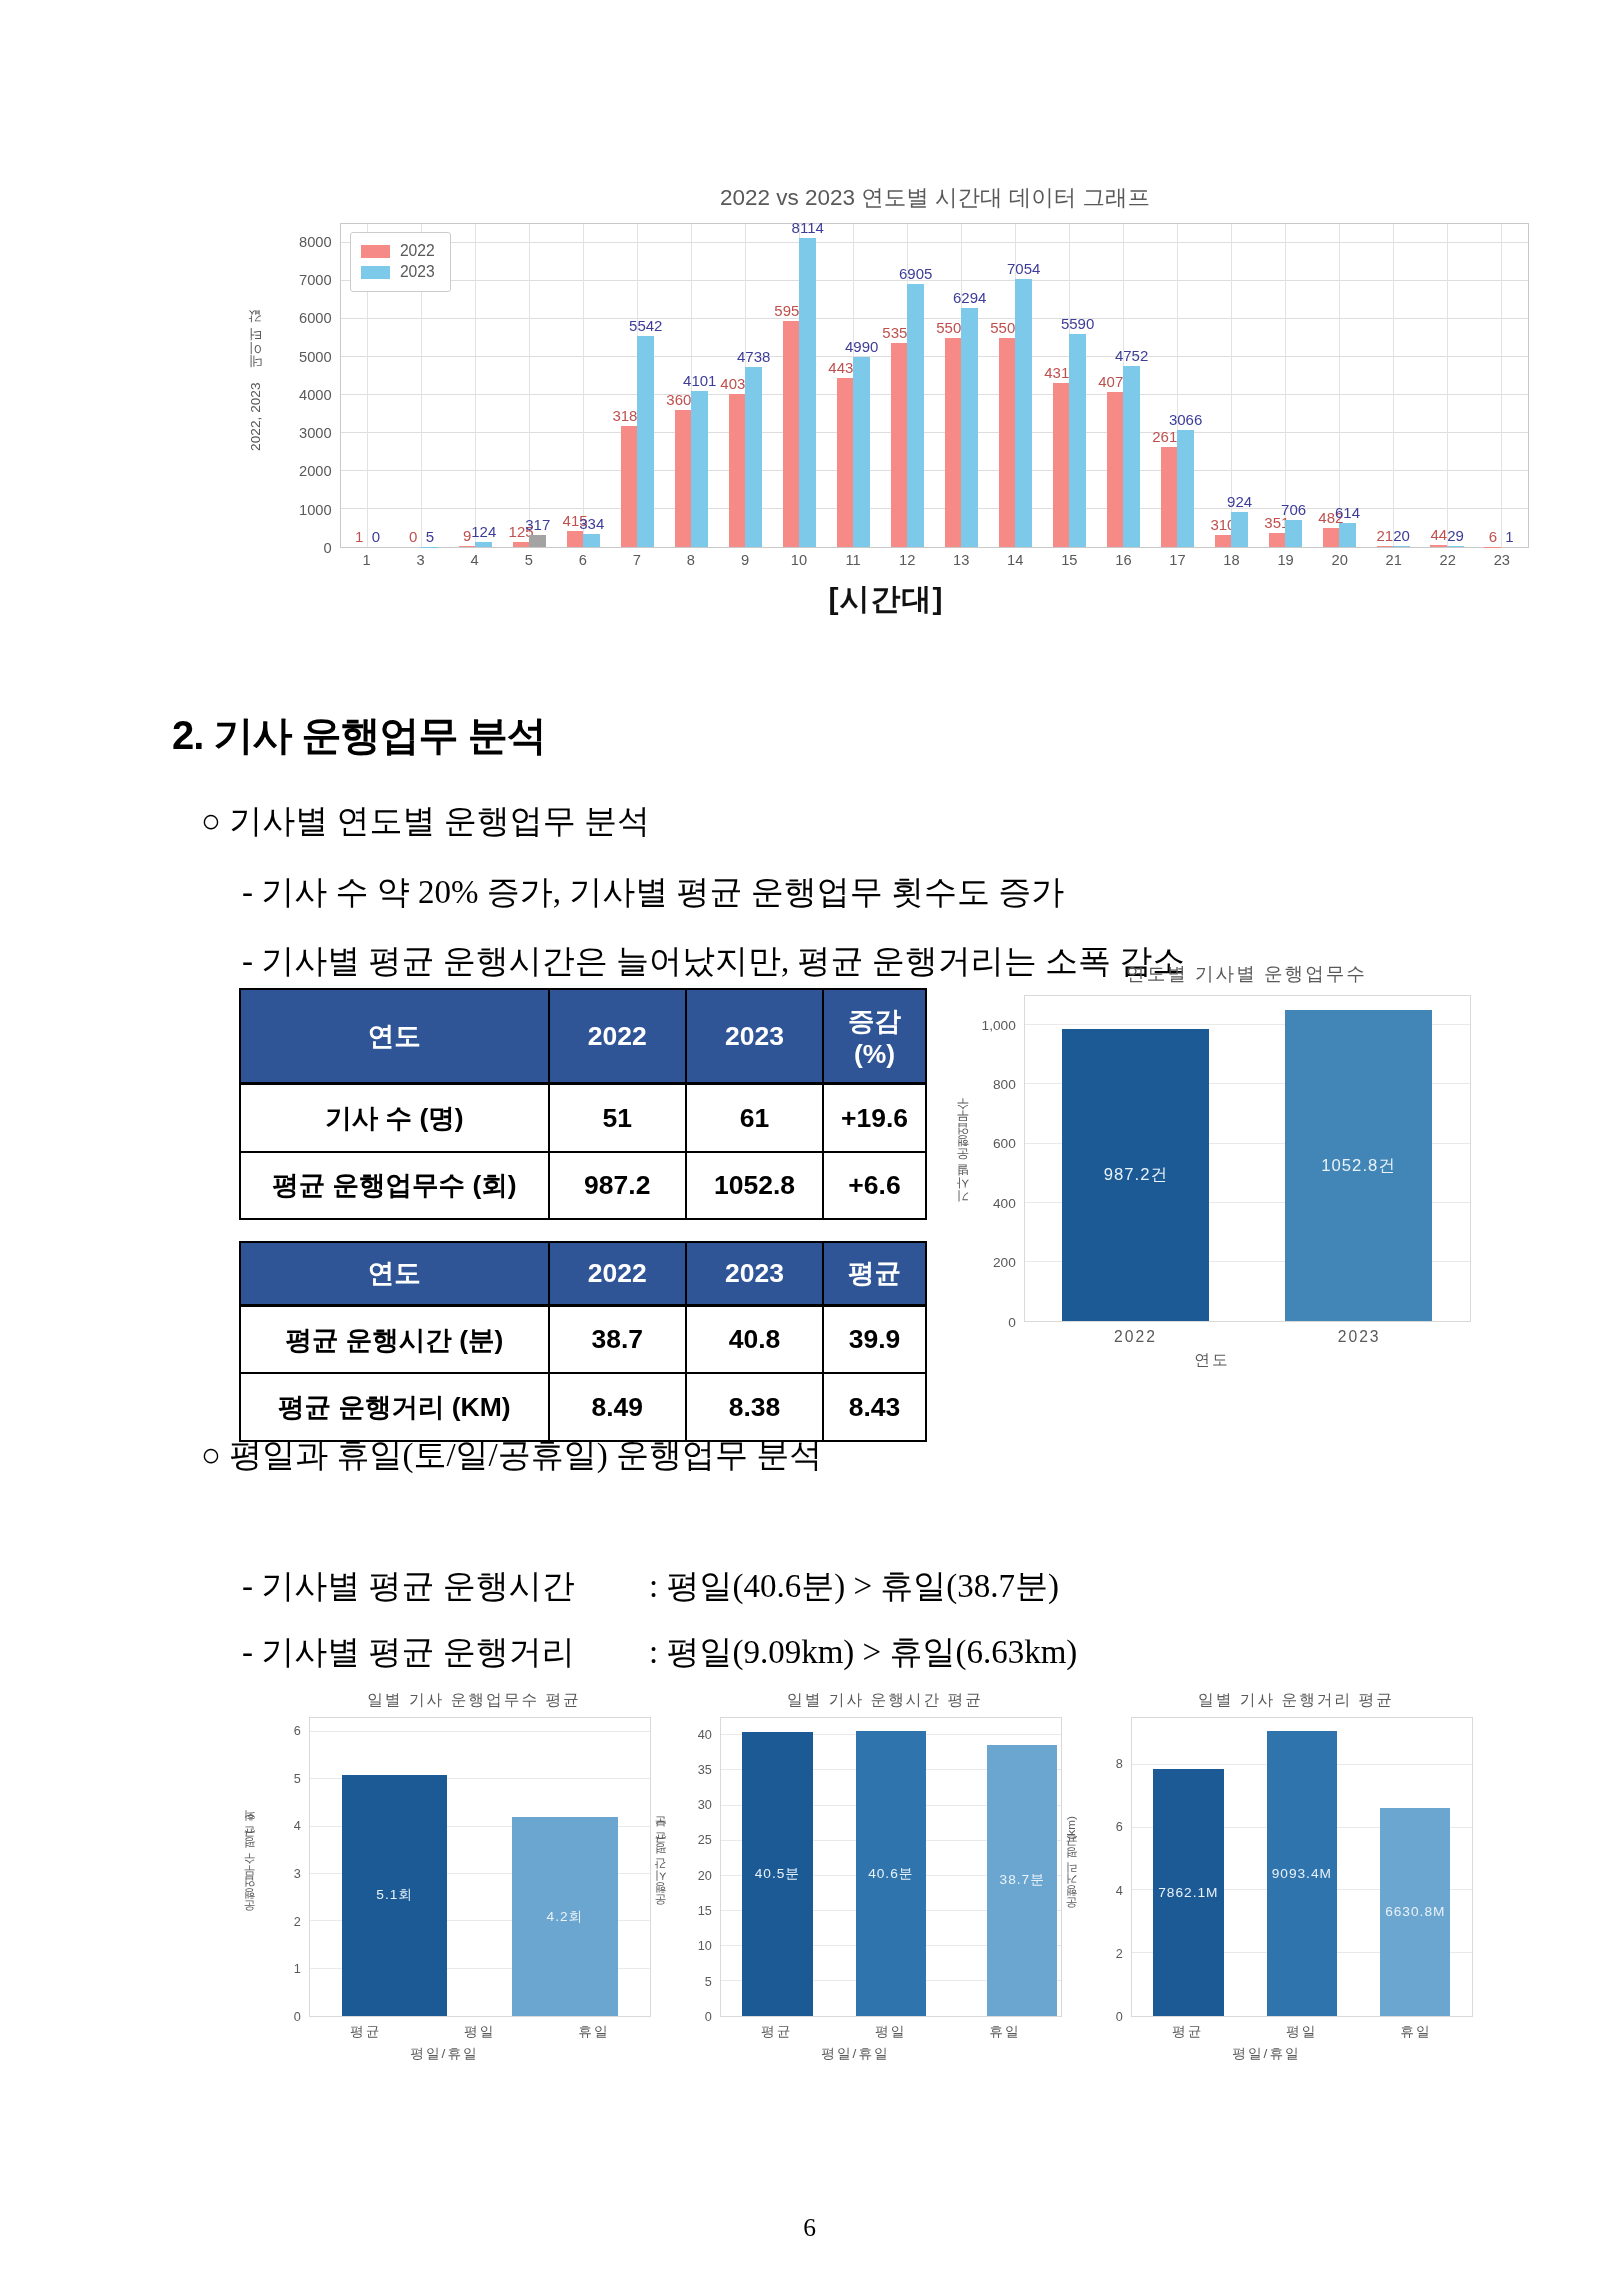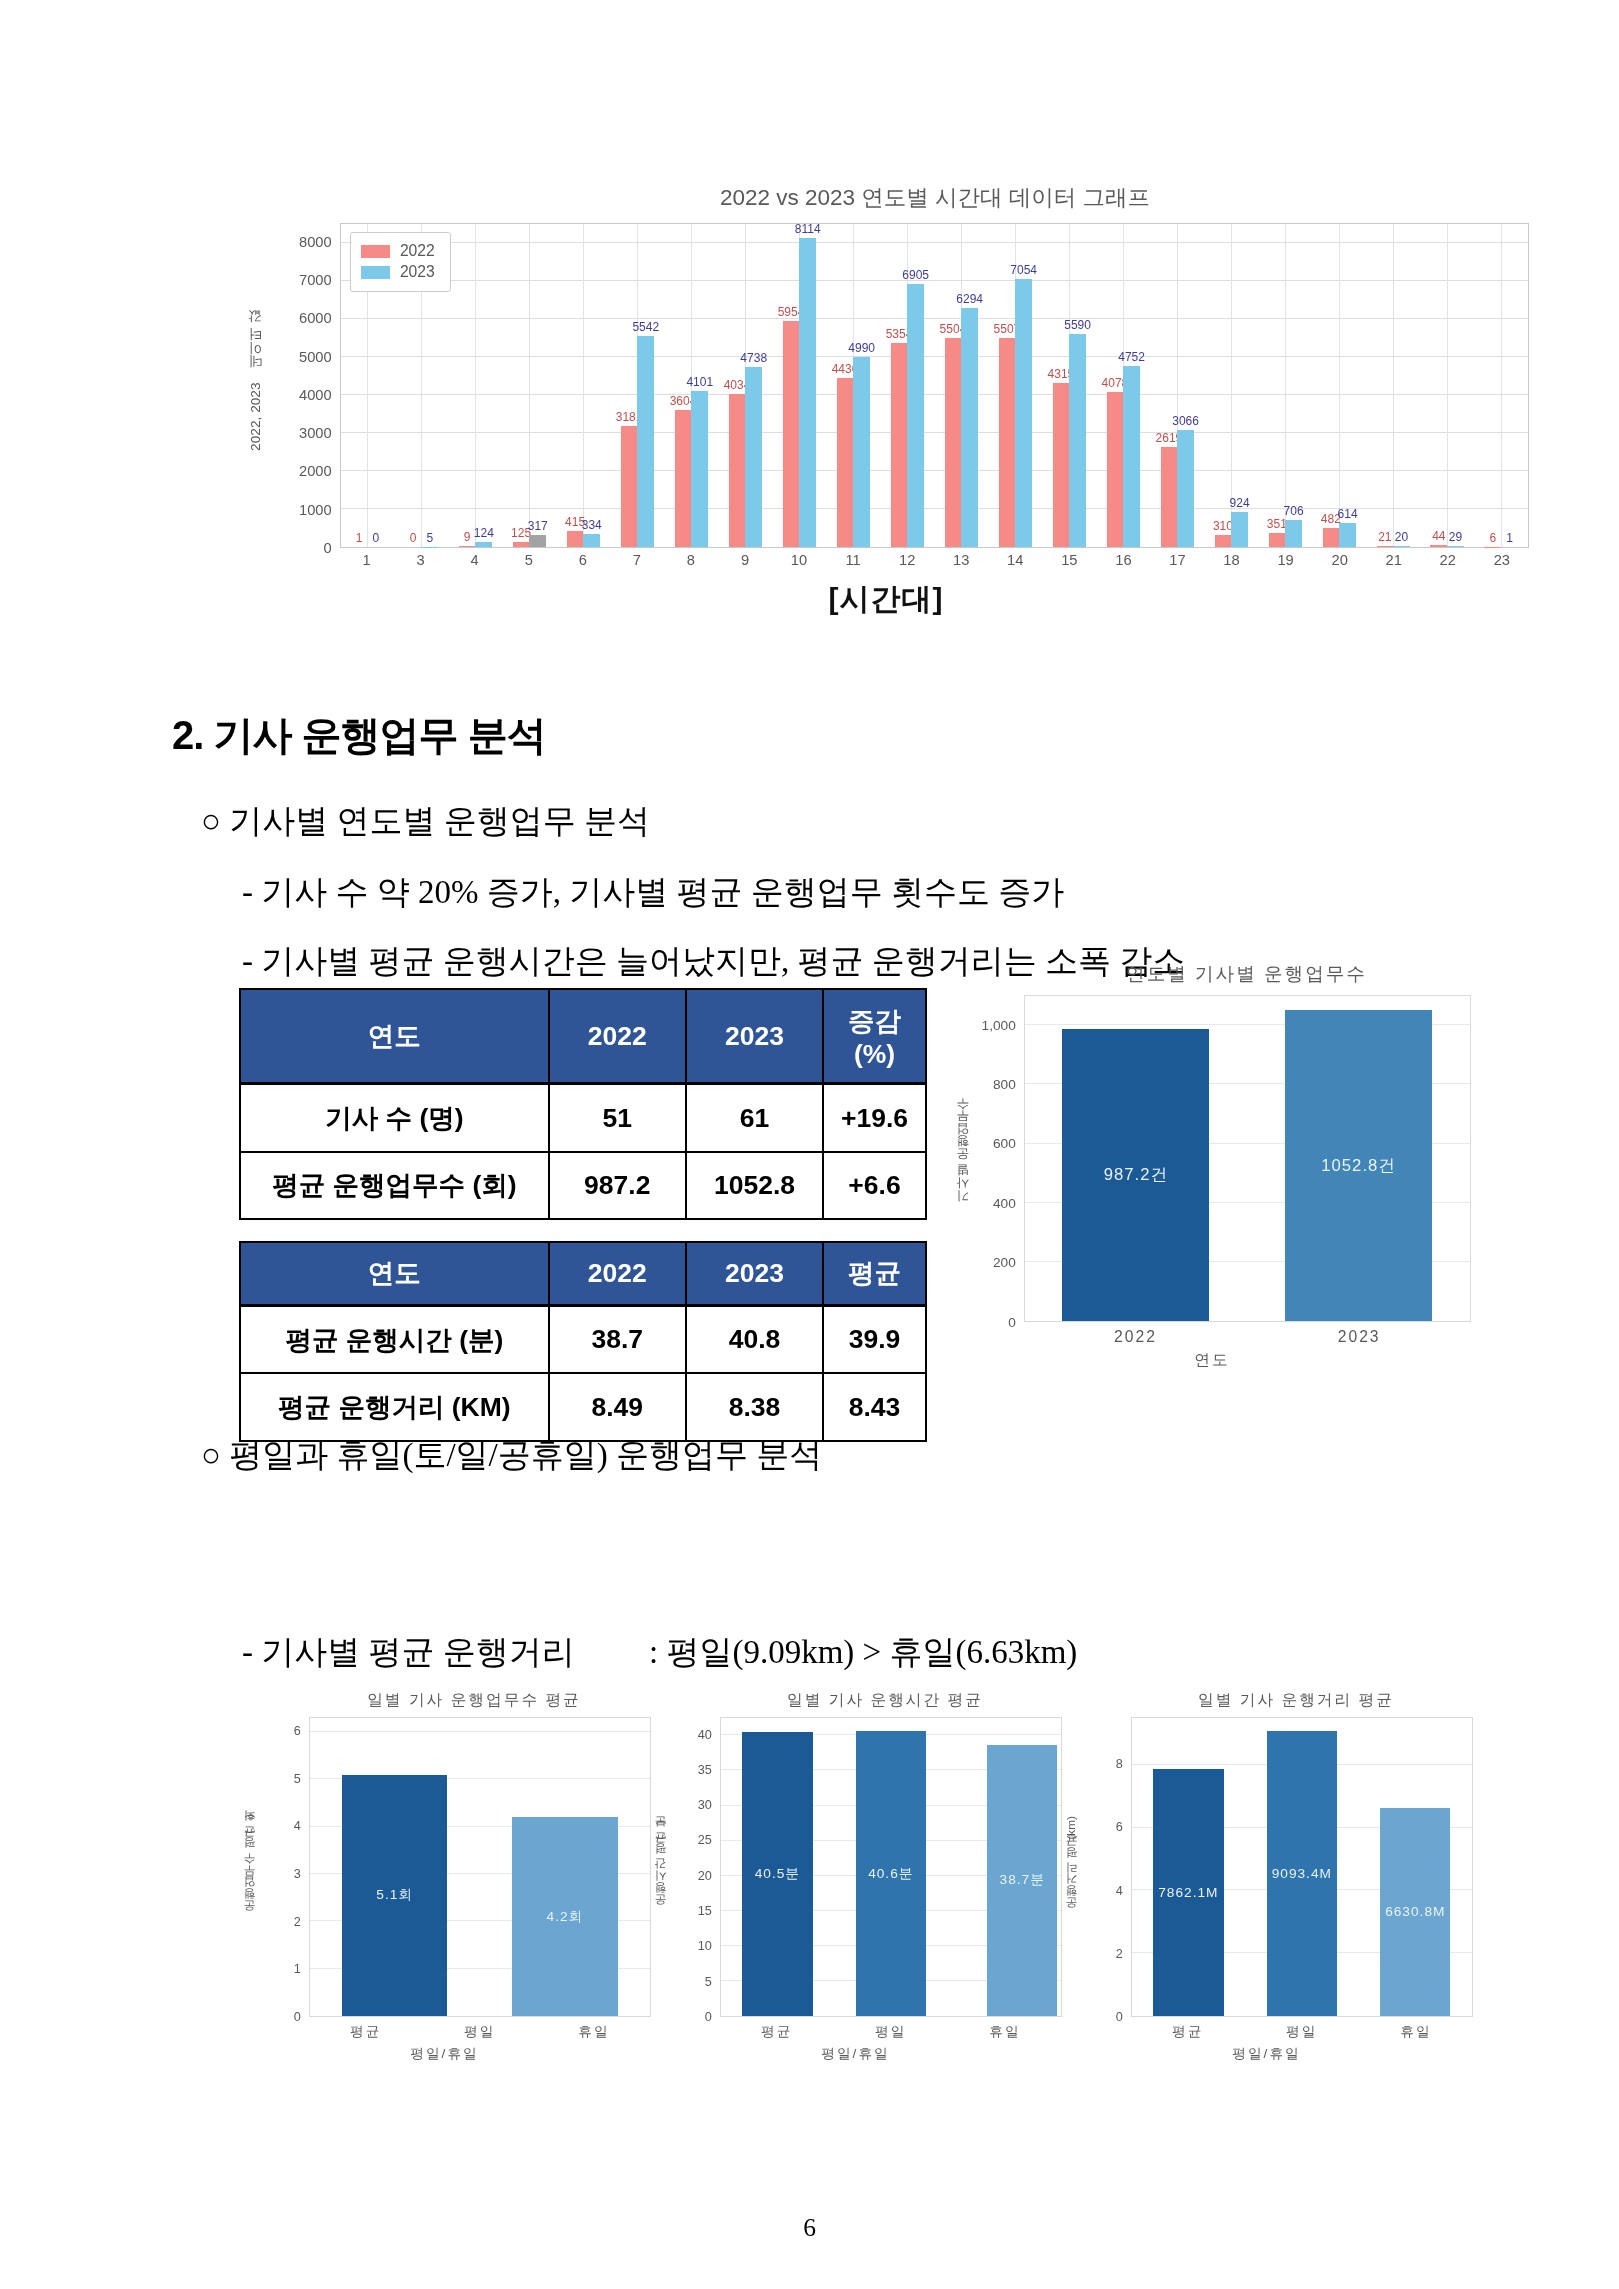--- a/index.html
+++ b/index.html
@@ -23,21 +23,21 @@
 
   
   .top-chart { left: 243px; top: 182px; width: 1286px; }
   .top-chart .ctitle { font-size: 22.5px; padding-left: 98px; margin-bottom: 9.8px; }
   .top-chart .chartgrid { grid-template-columns: 25.5px 71px 1fr; }
   .top-chart .plot { height: 325px; }
   .top-chart .ylab span { font-size: 13.7px; }
   .top-chart .ytick { font-size: 14.7px; }
   .bar-group { flex: 1; position: relative; display: flex; align-items: flex-end; justify-content: center; z-index: 1; }
   .gbar { width: 16.7px; position: relative; z-index: 2; }
-  .glab { position: absolute; bottom: calc(100% + 2px); left: 50%; transform: translateX(-50%); font-size: 12px; white-space: nowrap; z-index: 3; margin-top: 44px; }
+  .glab { position: absolute; bottom: calc(100% + 2px); left: 50%; transform: translateX(-50%); font-size: 15px; white-space: nowrap; z-index: 3; margin-top: 44px; }
   .top-chart .xcats { grid-column: 3; margin-top: 3.9px; }
   .top-chart .xcat { font-size: 14.7px; }
   .top-chart .xlabel { grid-column: 1 / 4; margin-top: 11.8px; font-size: 30px; font-weight: bold; color: #111; letter-spacing: 1px; }
   .legend { position: absolute; left: 9.8px; top: 7.8px; background: #fff; border: 1px solid #cccccc; border-radius: 2.9px; padding: 6.9px 15.7px 6.9px 9.8px; z-index: 4; }
   .lrow { display: flex; align-items: center; gap: 9.8px; margin: 2.9px 0; }
   .lswatch { width: 29px; height: 12.7px; }
   .lname { font-size: 15.7px; color: #595959; }
 
   
   .schart .chartgrid { grid-template-columns: 21.6px 49px 1fr; }
@@ -450,20 +450,21 @@
         <div></div>
       <div class="xcats">
           <div class="xcat">2022</div>
           <div class="xcat">2023</div>
         </div>
       <div class="xlabel">연도</div>
     </div>
   </div>
 
   <div class="bullet b2">○ 평일과 휴일(토/일/공휴일) 운행업무 분석</div>
+  <div class="bullet s4">- 기사별 평균 운행시간　　 : 평일(40.6분)  &gt; 휴일(38.7분)</div>
   <div class="bullet s5">- 기사별 평균 운행거리　　 : 평일(9.09km) &gt; 휴일(6.63km)</div>
 
   <div class="chart schart small-chart sc-0">
     <div class="ctitle">일별 기사 운행업무수 평균</div>
     <div class="chartgrid">
       <div class="ylab">
           <span>운행업무수 평균(회)</span>
         </div>
       <div class="yticks">
           <div class="ytick" style="bottom: 0%;">0</div>

